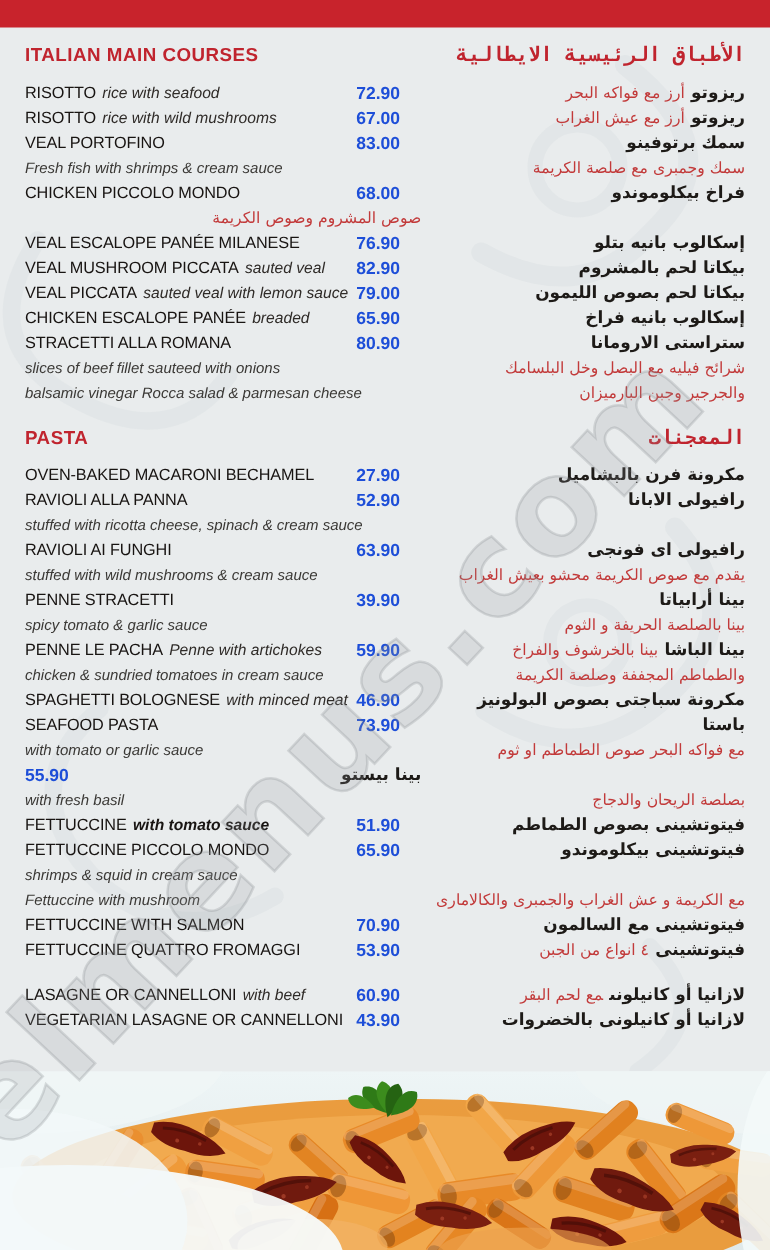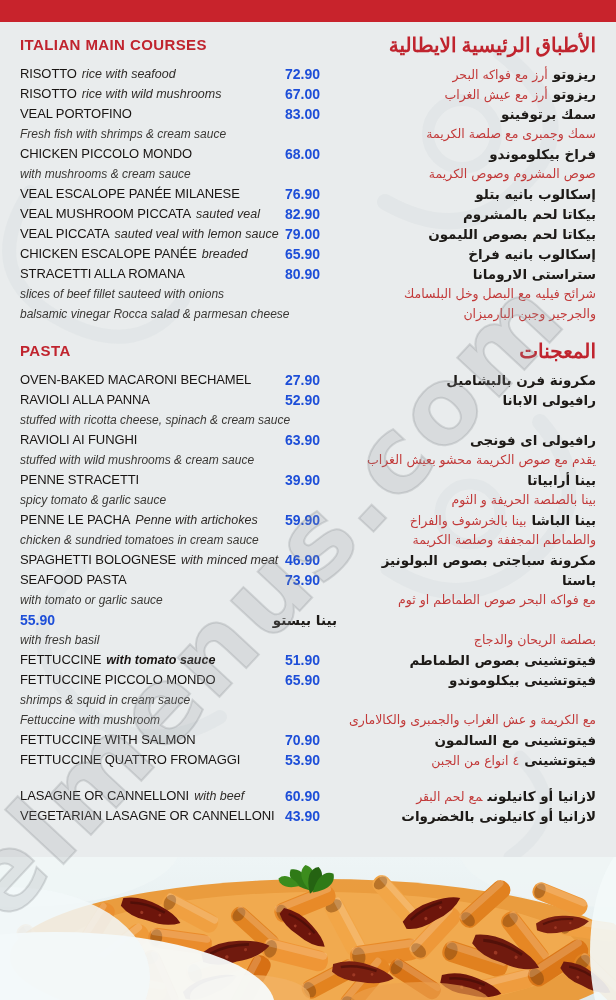--- a/index.html
+++ b/index.html
@@ -7,22 +7,22 @@
         background:#e9eced;font-family:"Liberation Sans",sans-serif;}
   .topbar{height:22px;background:#c8232c;}
   .content{position:absolute;top:22px;left:0;right:0;height:835px;
            padding:12px 20px 0 20px;box-sizing:border-box;z-index:2;}
   .swirls{position:absolute;top:0;left:0;z-index:0;pointer-events:none;}
   .sec{position:relative;z-index:2;}
   .sec-head{display:flex;justify-content:space-between;align-items:flex-start;
             line-height:22px;margin:0 0 8px 0;gap:36px;}
   .sec2{margin-top:16px;}
   .sec-title-en{color:#c0242e;font-weight:bold;font-size:15px;letter-spacing:.4px;}
-  .sec-title-ar{color:#c0242e;font-weight:bold;font-size:20px;direction:rtl;
-                font-family:Liberation Serif, serif;}
+  .sec-title-ar{color:#c0242e;font-weight:bold;font-size:16px;direction:rtl;
+                font-family:Liberation Mono, monospace;}
   .rows{position:relative;}
   .row{display:grid;grid-template-columns:265px 52px 1fr;height:20px;line-height:20px;}
   .en{font-size:13px;color:#181412;white-space:nowrap;overflow:visible;}
   .nm{font-weight:normal;letter-spacing:-0.1px;}
   .inl{font-style:italic;font-size:12.5px;font-weight:normal;color:#2f2b28;margin-left:5px;}
   .inl:empty{display:none;}
   .inl.b{font-weight:bold;color:#181412;text-align:center;}
   .pr{color:#1d4ed8;font-weight:bold;font-size:14px;text-align:left;}
   .ar{direction:rtl;white-space:nowrap;font-family:"DejaVu Sans",sans-serif;
       font-size:13.5px;font-weight:bold;color:#1d1a17;}
@@ -88,21 +88,20 @@
     <div class="ar sar">سمك وجمبرى مع صلصة الكريمة</div>
   </div>
 
   <div class="row">
     <div class="en"><span class="nm">CHICKEN PICCOLO MONDO</span></div>
     <div class="pr">68.00</div>
     <div class="ar"><span class="arb">فراخ بيكلوموندو</span></div>
   </div>
 
   <div class="row sub">
-    <div class="en sen">with mushrooms &amp; cream sauce</div>
     <div class="pr"></div>
     <div class="ar sar">صوص المشروم وصوص الكريمة</div>
   </div>
 
   <div class="row">
     <div class="en"><span class="nm">VEAL ESCALOPE PANÉE MILANESE</span></div>
     <div class="pr">76.90</div>
     <div class="ar"><span class="arb">إسكالوب بانيه بتلو</span></div>
   </div>
 

